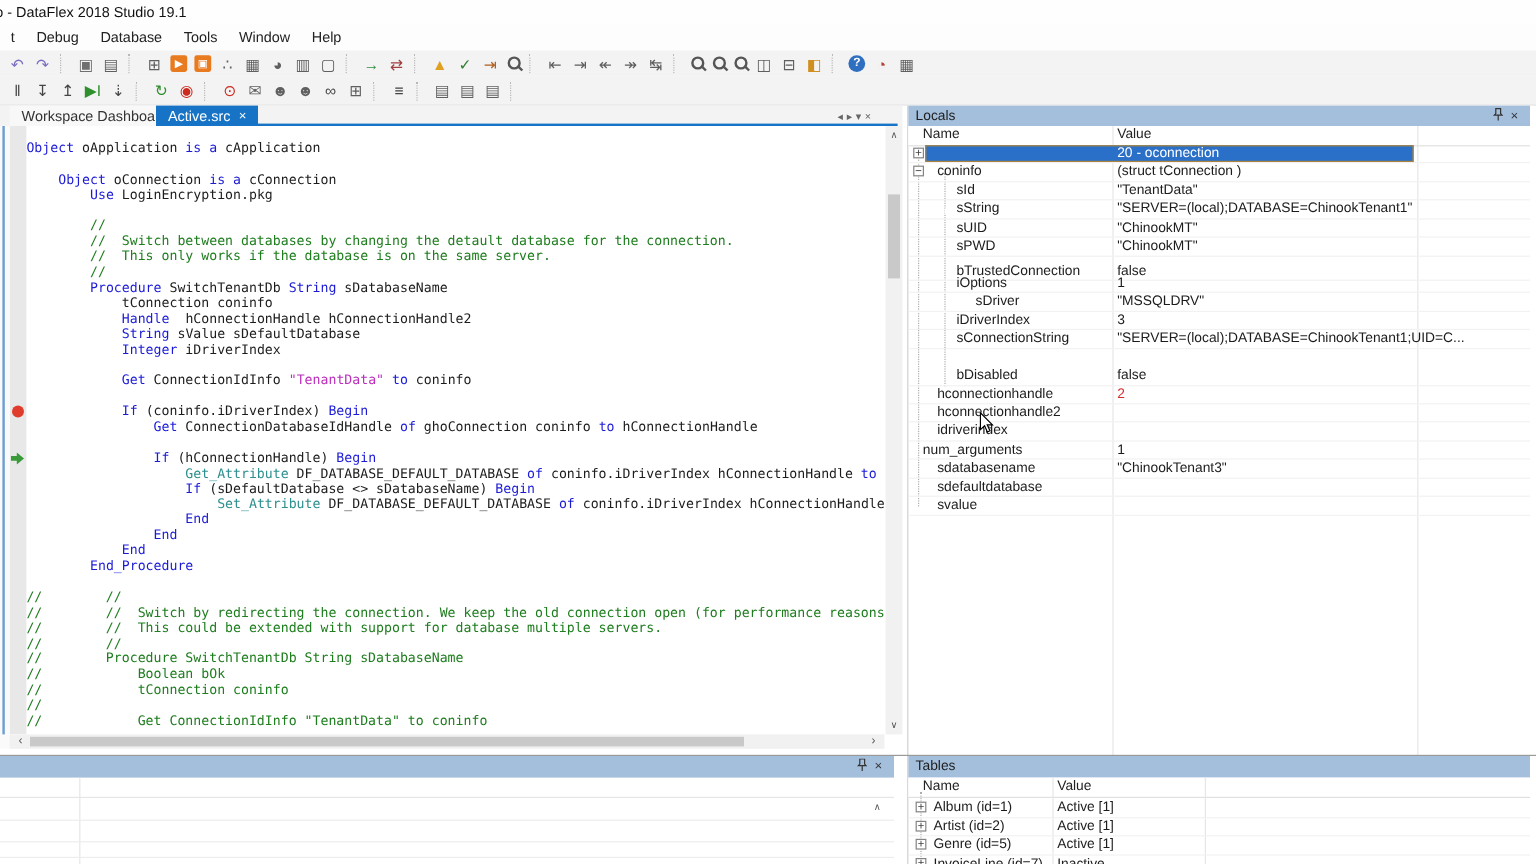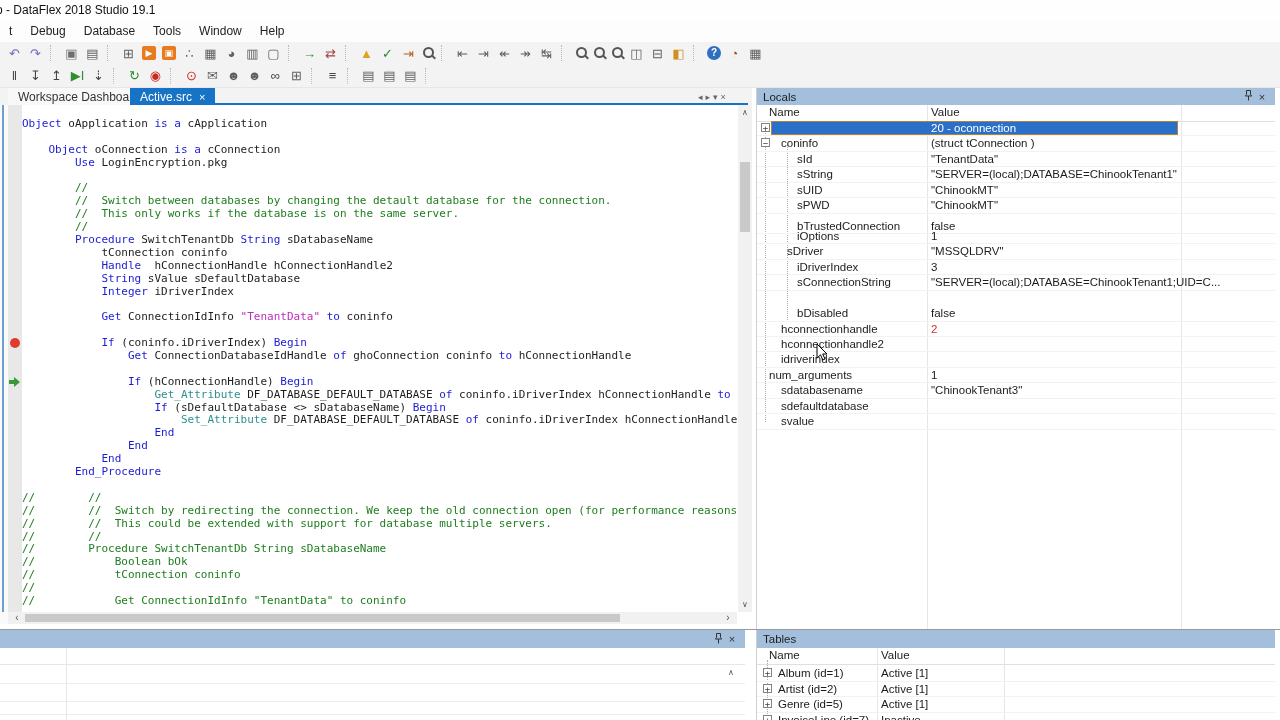--- a/index.html
+++ b/index.html
@@ -246,21 +246,21 @@
         </div>
         <div class="trow" style="top: 98px; height: 15.43px; border-bottom: 1px solid rgb(242, 242, 242); box-sizing: border-box;">
           <span class="nm" style="left: 40px; top: 1px;">bTrustedConnection</span>
           <span class="vl" style="left: 174px; top: 1px;">false</span>
         </div>
         <div class="trow" style="top: 108.01px; height: 15.43px; border-bottom: 1px solid rgb(242, 242, 242); box-sizing: border-box;">
           <span class="nm" style="left: 40px; top: 1px;">iOptions</span>
           <span class="vl" style="left: 174px; top: 1px;">1</span>
         </div>
         <div class="trow" style="top: 123.44px; height: 15.43px; border-bottom: 1px solid rgb(242, 242, 242); box-sizing: border-box;">
-          <span class="nm" style="left: 30px; top: 1px;">sDriver</span>
+          <span class="nm" style="left: 56px; top: 1px;">sDriver</span>
           <span class="vl" style="left: 174px; top: 1px;">"MSSQLDRV"</span>
         </div>
         <div class="trow" style="top: 138.87px; height: 15.43px; border-bottom: 1px solid rgb(242, 242, 242); box-sizing: border-box;">
           <span class="nm" style="left: 40px; top: 1px;">iDriverIndex</span>
           <span class="vl" style="left: 174px; top: 1px;">3</span>
         </div>
         <div class="trow" style="top: 154.3px; height: 15.43px; border-bottom: 1px solid rgb(242, 242, 242); box-sizing: border-box;">
           <span class="nm" style="left: 40px; top: 1px;">sConnectionString</span>
           <span class="vl" style="left: 174px; top: 1px;">"SERVER=(local);DATABASE=ChinookTenant1;UID=C...</span>
         </div>

